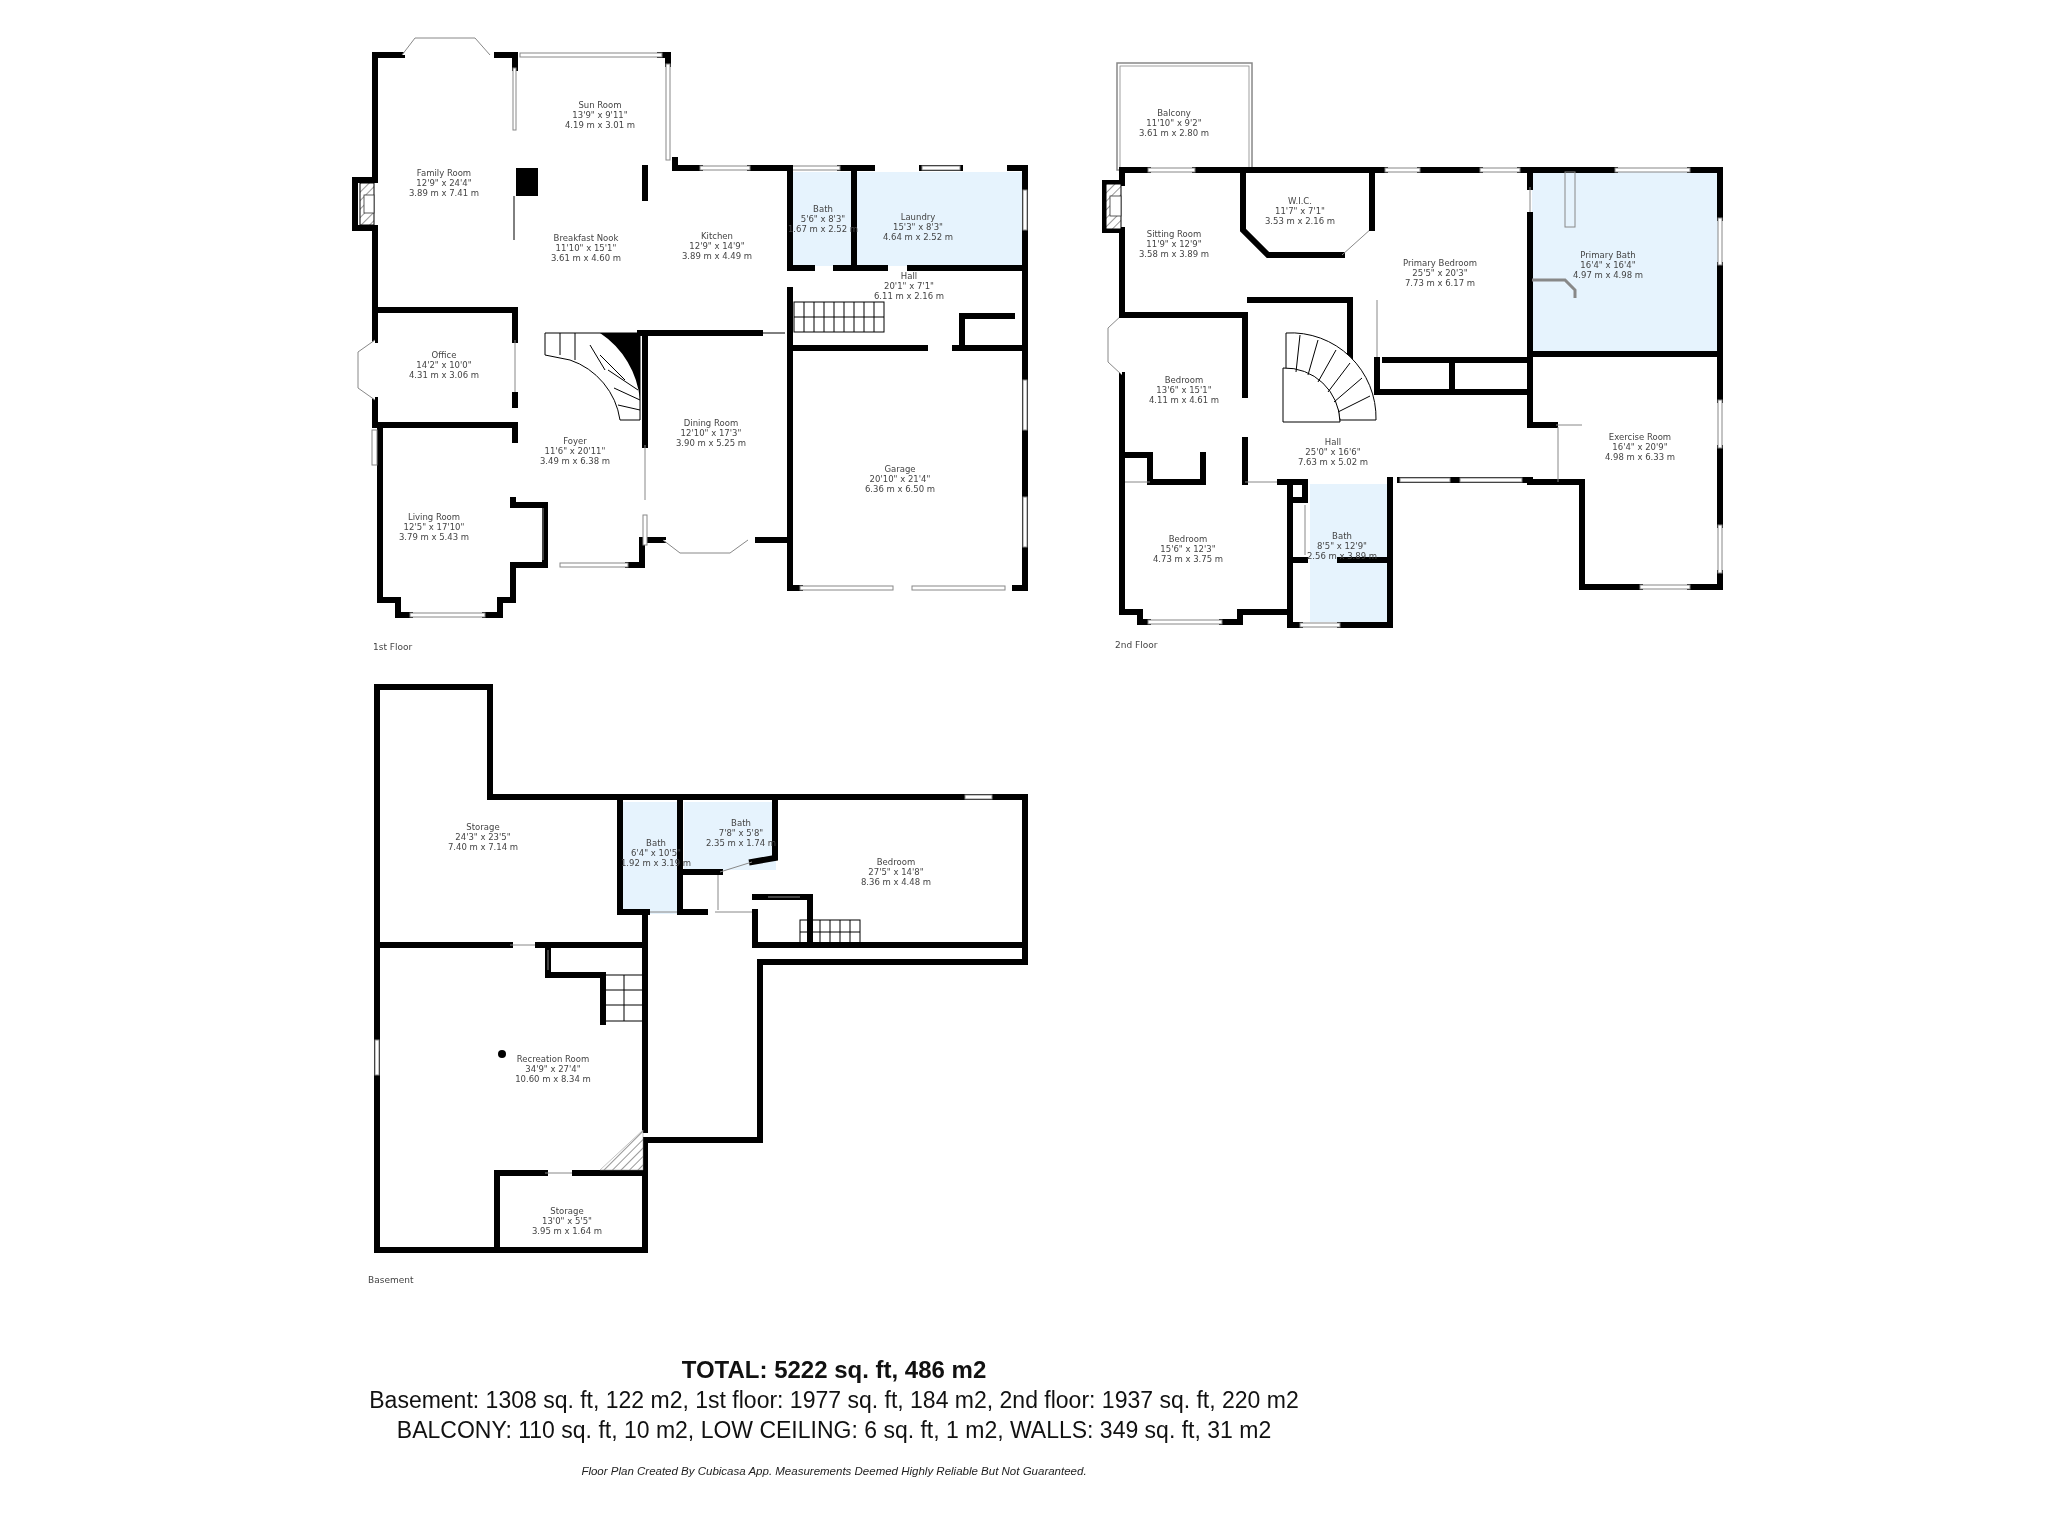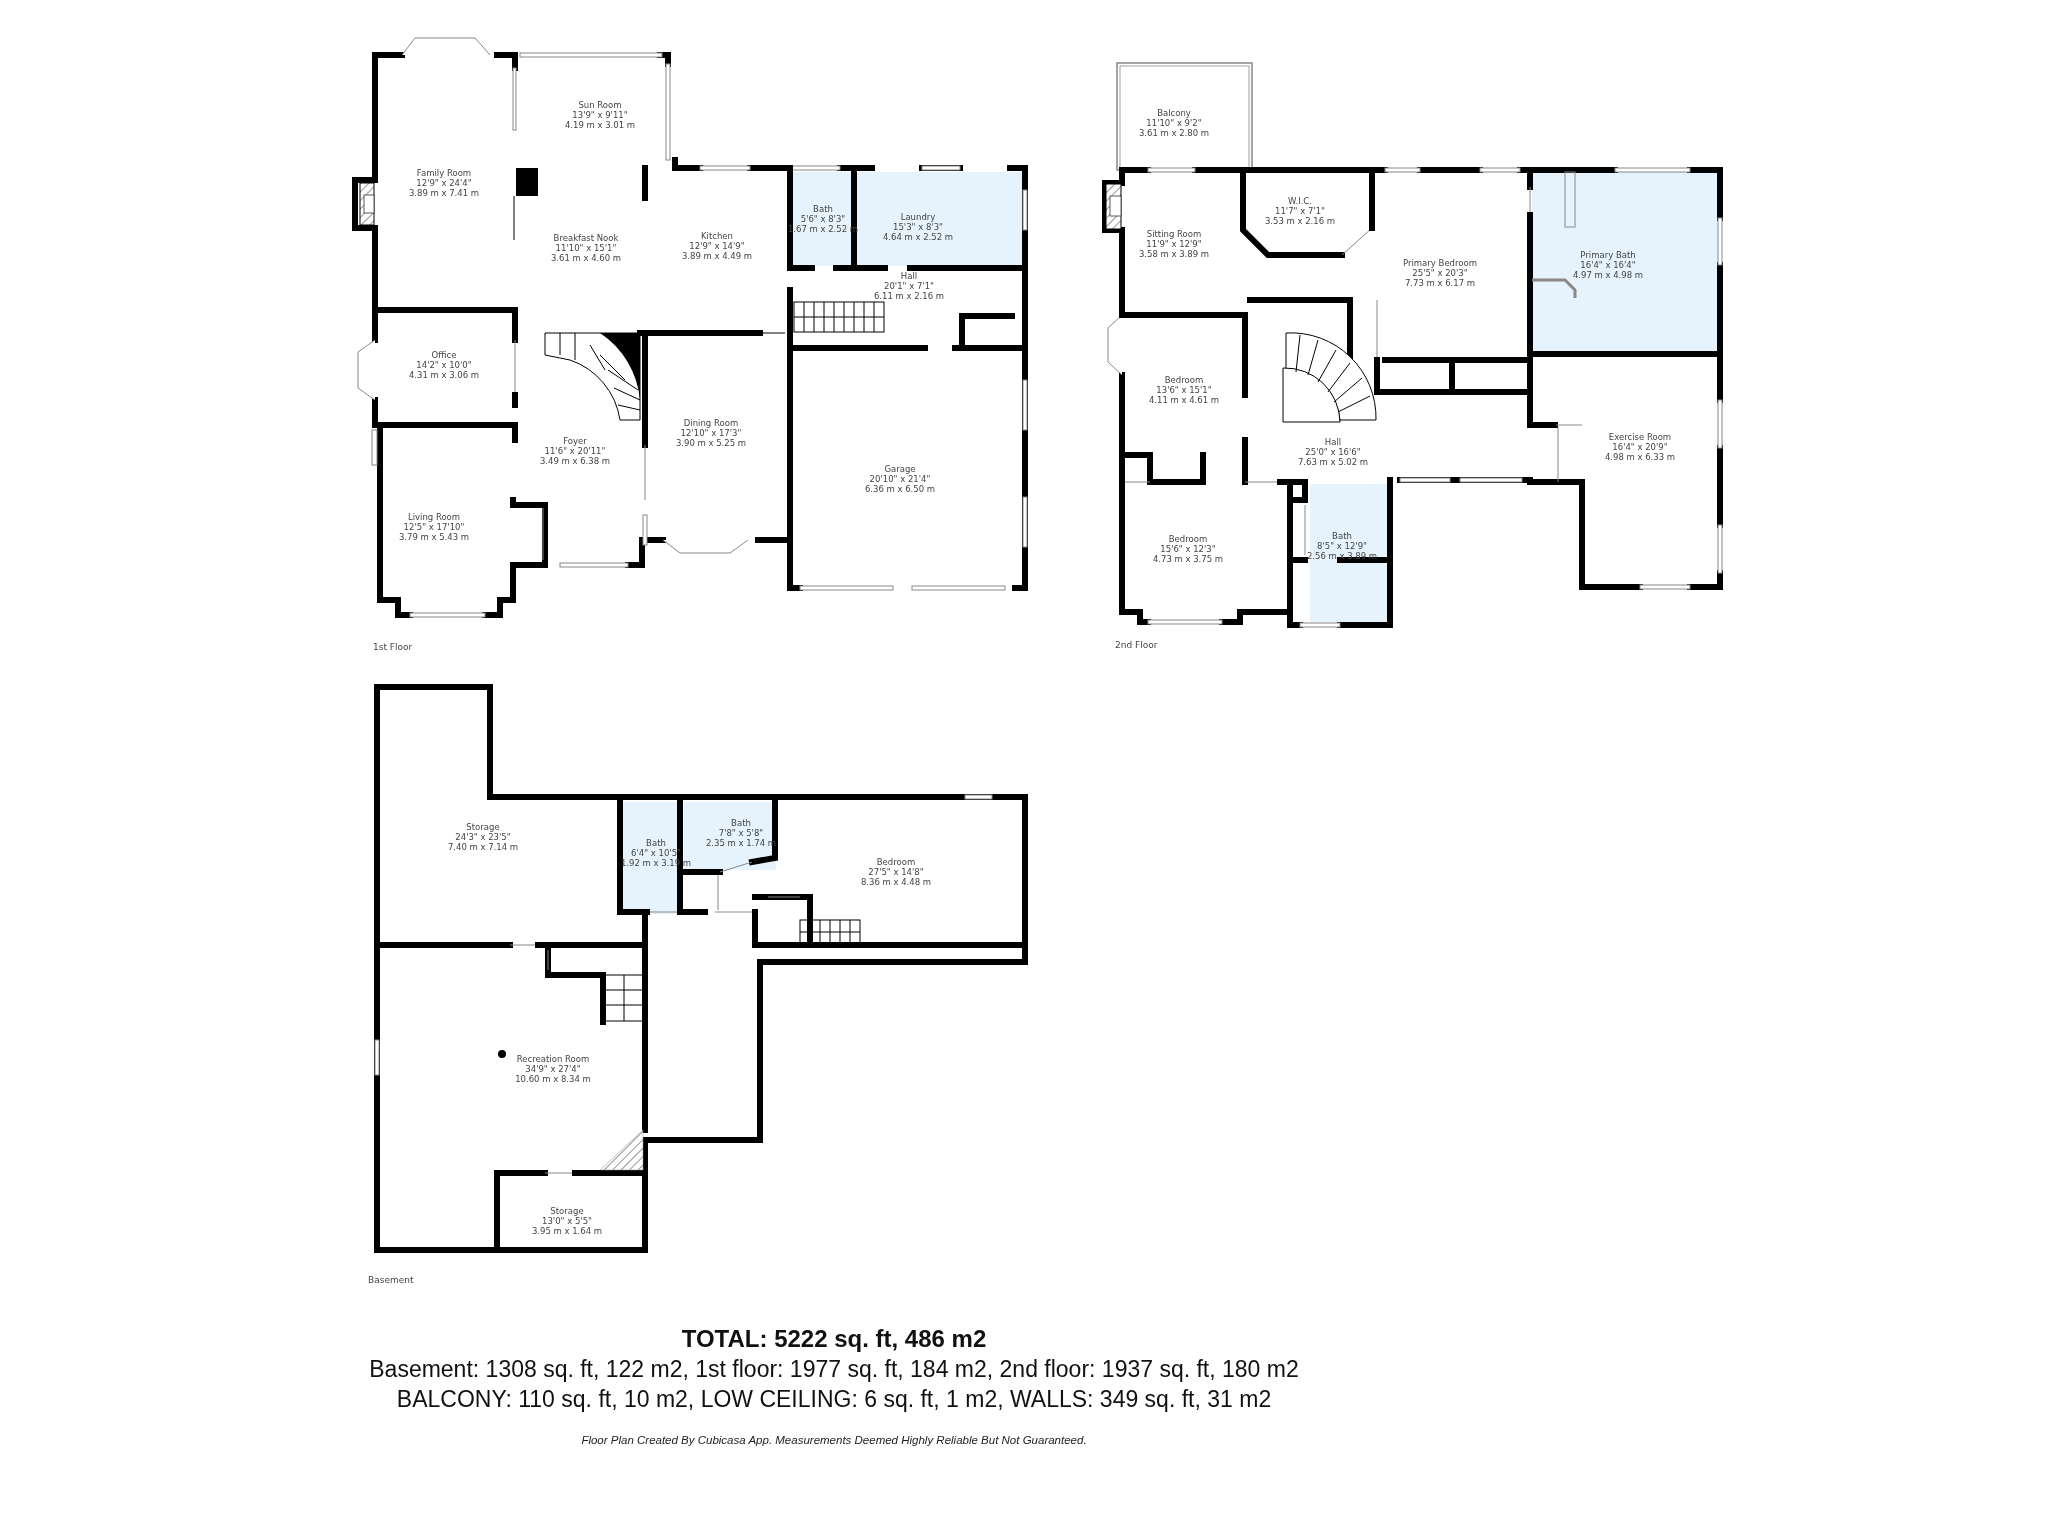--- a/index.html
+++ b/index.html
@@ -6,21 +6,21 @@
   body { width: 2048px; height: 1536px; position: relative; overflow: hidden;
          font-family: "DejaVu Sans", "Liberation Sans", sans-serif; color: #333; }
   #plan { position: absolute; left: 0; top: 0; }
   .room-label { font-size: 8.5px; fill: #444; text-anchor: middle; font-family: "DejaVu Sans", sans-serif; }
   .floor-label { font-size: 9px; fill: #444; font-family: "DejaVu Sans", sans-serif; }
   .wall { stroke: #000; stroke-width: 6; fill: none; stroke-linecap: square; stroke-linejoin: miter; }
   .thin { stroke: #000; stroke-width: 1; fill: none; }
   .window { stroke: #888; stroke-width: 1; fill: #fff; }
   .wet { fill: #e6f3fd; }
   .hatch { fill: url(#hatch); stroke: #000; stroke-width: 1; }
-  #summary { position: absolute; left: 0; top: 1324px; width: 1668px; text-align: center;
+  #summary { position: absolute; left: 0; top: 1355px; width: 1668px; text-align: center;
              font-family: "Liberation Sans", sans-serif; color: #111; }
   #summary .total { font-size: 24px; font-weight: bold; line-height: 30px; }
   #summary .line { font-size: 23px; line-height: 30px; }
   #summary .disclaimer { font-size: 11.5px; margin-top: 20px; color: #222; font-style: italic; }
 </style>
 </head>
 <body>
 
 <svg id="plan" width="2048" height="1340" viewBox="0 0 2048 1340" xmlns="http://www.w3.org/2000/svg">
   <defs>
@@ -292,16 +292,16 @@
       <text class="room-label" x="741" y="826"><tspan x="741" dy="0">Bath</tspan><tspan x="741" dy="10">7'8" x 5'8"</tspan><tspan x="741" dy="10">2.35 m x 1.74 m</tspan></text>
       <text class="room-label" x="896" y="865"><tspan x="896" dy="0">Bedroom</tspan><tspan x="896" dy="10">27'5" x 14'8"</tspan><tspan x="896" dy="10">8.36 m x 4.48 m</tspan></text>
       <text class="room-label" x="553" y="1062"><tspan x="553" dy="0">Recreation Room</tspan><tspan x="553" dy="10">34'9" x 27'4"</tspan><tspan x="553" dy="10">10.60 m x 8.34 m</tspan></text>
       <text class="room-label" x="567" y="1214"><tspan x="567" dy="0">Storage</tspan><tspan x="567" dy="10">13'0" x 5'5"</tspan><tspan x="567" dy="10">3.95 m x 1.64 m</tspan></text>
       <text class="floor-label" x="368" y="1283">Basement</text>
     </g>
 </svg>
 
 <div id="summary">
   <div class="total">TOTAL: 5222 sq. ft, 486 m2</div>
-  <div class="line">Basement: 1308 sq. ft, 122 m2, 1st floor: 1977 sq. ft, 184 m2, 2nd floor: 1937 sq. ft, 180 m2</div>
+  <div class="line">Basement: 1308 sq. ft, 122 m2, 1st floor: 1977 sq. ft, 184 m2, 2nd floor: 1937 sq. ft, 220 m2</div>
   <div class="line">BALCONY: 110 sq. ft, 10 m2, LOW CEILING: 6 sq. ft, 1 m2, WALLS: 349 sq. ft, 31 m2</div>
   <div class="disclaimer">Floor Plan Created By Cubicasa App. Measurements Deemed Highly Reliable But Not Guaranteed.</div>
 </div>
 
 </body></html>

